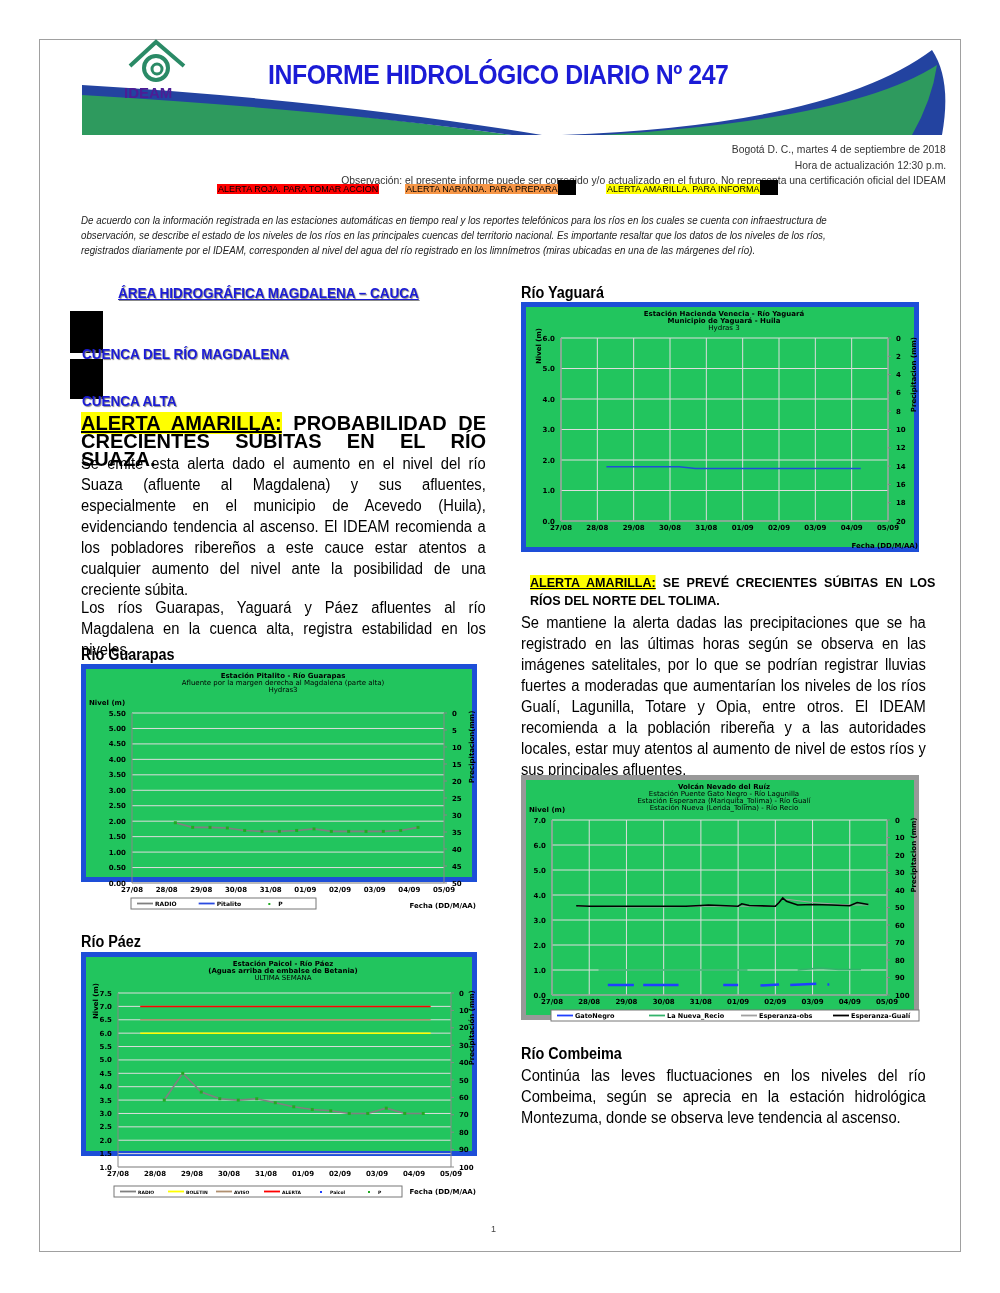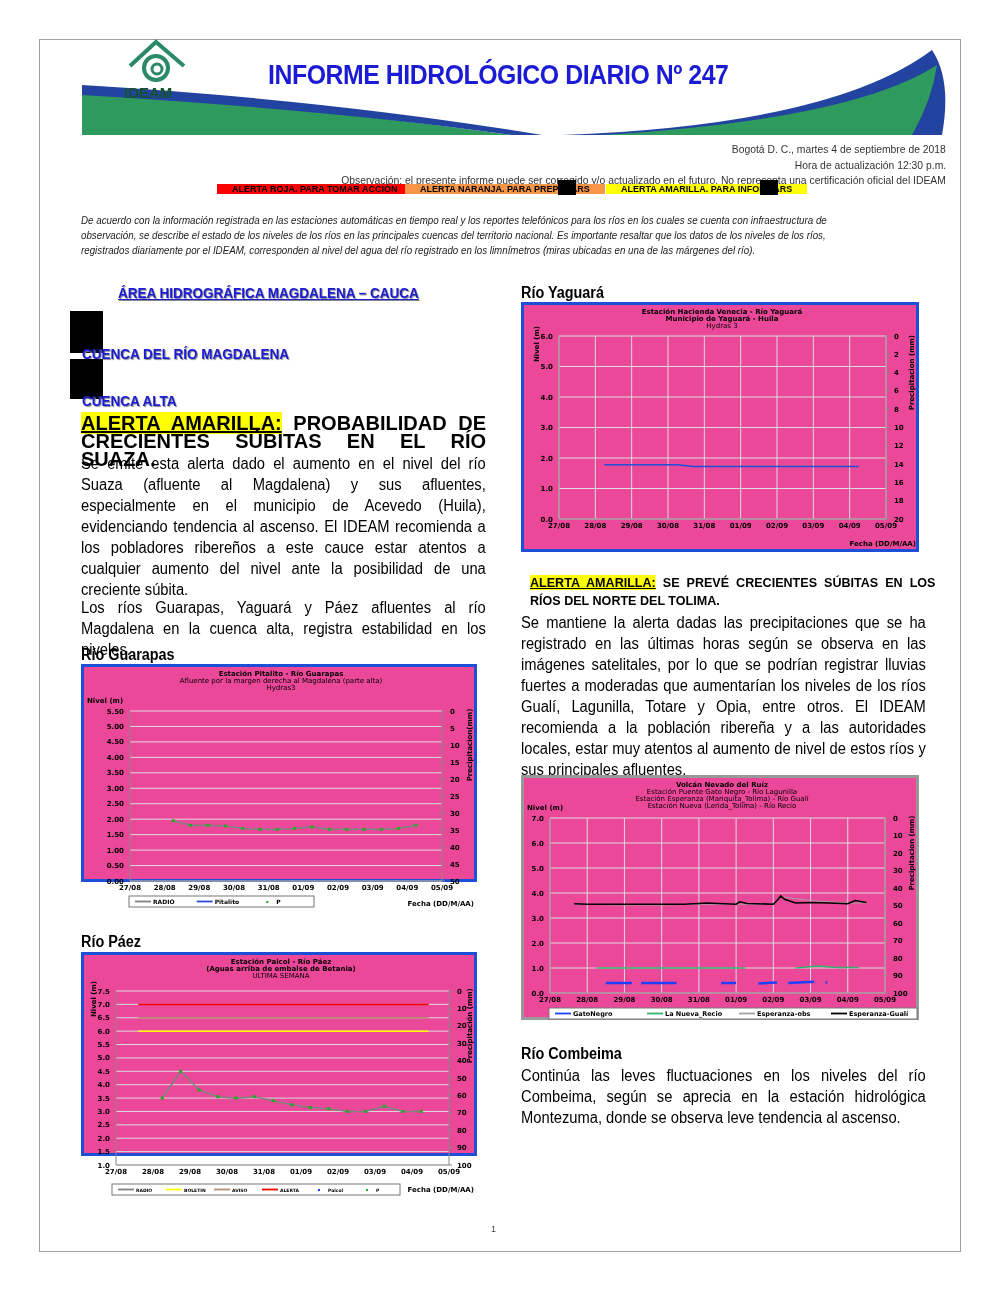--- a/index.html
+++ b/index.html
@@ -2,31 +2,31 @@
 <html><head>
 <meta charset="utf-8">
 <style>
   *{box-sizing:border-box;margin:0;padding:0}
   body{width:1000px;height:1293px;background:#fff;font-family:"Liberation Sans",sans-serif;color:#000;position:relative;overflow:hidden}
   .page{position:absolute;left:39px;top:39px;width:922px;height:1213px;border:1px solid #a0a0a0}
   .banner{position:absolute;left:82px;top:40px;width:897px;height:95px;overflow:hidden}
   .logo{position:absolute;left:118px;top:38px;width:80px;height:70px}
   .title{position:absolute;left:268px;top:60px;font-size:27px;font-weight:bold;color:#1b1bd6;letter-spacing:-0.5px;transform:scaleX(0.92);transform-origin:left}
   .meta{position:absolute;right:54px;text-align:right;font-size:11.5px;color:#333;transform:scaleX(0.9);transform-origin:right}
-  .legend-alert{position:absolute;top:184px;font-size:9px;font-weight:bold;line-height:10px;padding:0 15px}
+  .legend-alert{position:absolute;top:184px;font-size:9px;font-weight:normal;line-height:10px;padding:0 1px}
   .blackbox{position:absolute;background:#000}
   .intro{position:absolute;left:81px;top:213px;width:840px;font-size:10.5px;font-style:italic;line-height:15px;color:#222;transform:scaleX(0.93);transform-origin:left}
   .h-area{position:absolute;left:118px;top:284px;font-size:15px;font-weight:bold;color:#1b1bd6;text-decoration:underline;text-shadow:1px 1px 1px #888;transform:scaleX(0.9);transform-origin:left}
   .h-sub{position:absolute;left:82px;font-size:15px;font-weight:bold;color:#1b1bd6;text-shadow:1px 1px 1px #888;transform:scaleX(0.9);transform-origin:left}
   .alert-head{font-weight:bold;font-size:20px;line-height:18px;text-align:justify}
   .hl{background:#ffff00;text-decoration:underline}
   .body-text{font-size:16px;line-height:21px;text-align:justify;transform:scaleX(0.92);transform-origin:left}
   .block{position:absolute}
   .river-title{font-weight:bold;font-size:16px;transform:scaleX(0.9);transform-origin:left}
-  .chart{position:absolute;border:3px solid #1d4ed8;background:#ec4899}
+  .chart{position:absolute;border:5px solid #1d4ed8;background:#22c55e}
   .chart svg{display:block}
   .pnum{position:absolute;left:491px;top:1224px;font-size:9px;color:#444}
 </style>
 </head>
 <body>
 
 <div class="page"></div>
 
 <svg class="banner" viewBox="0 0 897 95" preserveAspectRatio="none">
   <path d="M0,50 Q250,70 430,95 L0,95 Z" fill="#2e9a5e"></path>
@@ -34,21 +34,21 @@
   <path d="M480,95 Q750,85 850,10 Q870,40 860,95 Z" fill="#2343a0"></path>
   <path d="M520,95 Q770,80 855,25 Q850,60 830,95 Z" fill="#2e9a5e"></path>
 </svg>
 
 <div class="logo">
   <svg width="80" height="70" viewBox="0 0 80 70">
     <path d="M12,28 L38,4 L66,28" fill="none" stroke="#2a8a66" stroke-width="4"></path>
     <circle cx="38" cy="30" r="12" fill="none" stroke="#2a8a66" stroke-width="4"></circle>
     <circle cx="39" cy="31" r="5" fill="none" stroke="#2a8a66" stroke-width="3"></circle>
   </svg>
-  <div style="position:absolute;left:6px;top:46px;font-size:15px;font-weight:bold;color:#14532d;">IDEAM</div>
+  <div style="position:absolute;left:6px;top:46px;font-size:15px;font-weight:bold;color:#4c1d95;">IDEAM</div>
 </div>
 
 <div class="title">INFORME HIDROLÓGICO DIARIO Nº 247</div>
 
 <div class="meta" style="top:143px">Bogotá D. C., martes 4 de septiembre de 2018</div>
 <div class="meta" style="top:159px">Hora de actualización 12:30 p.m.</div>
 <div class="meta" style="top:174px">Observación: el presente informe puede ser corregido y/o actualizado en el futuro. No representa una certificación oficial del IDEAM</div>
 
 <div class="legend-alert" style="left:217px;background:#ff0000">ALERTA ROJA. PARA TOMAR ACCIÓN</div>
 <div class="legend-alert" style="left:405px;background:#f79646">ALERTA NARANJA. PARA PREPARARS</div>

